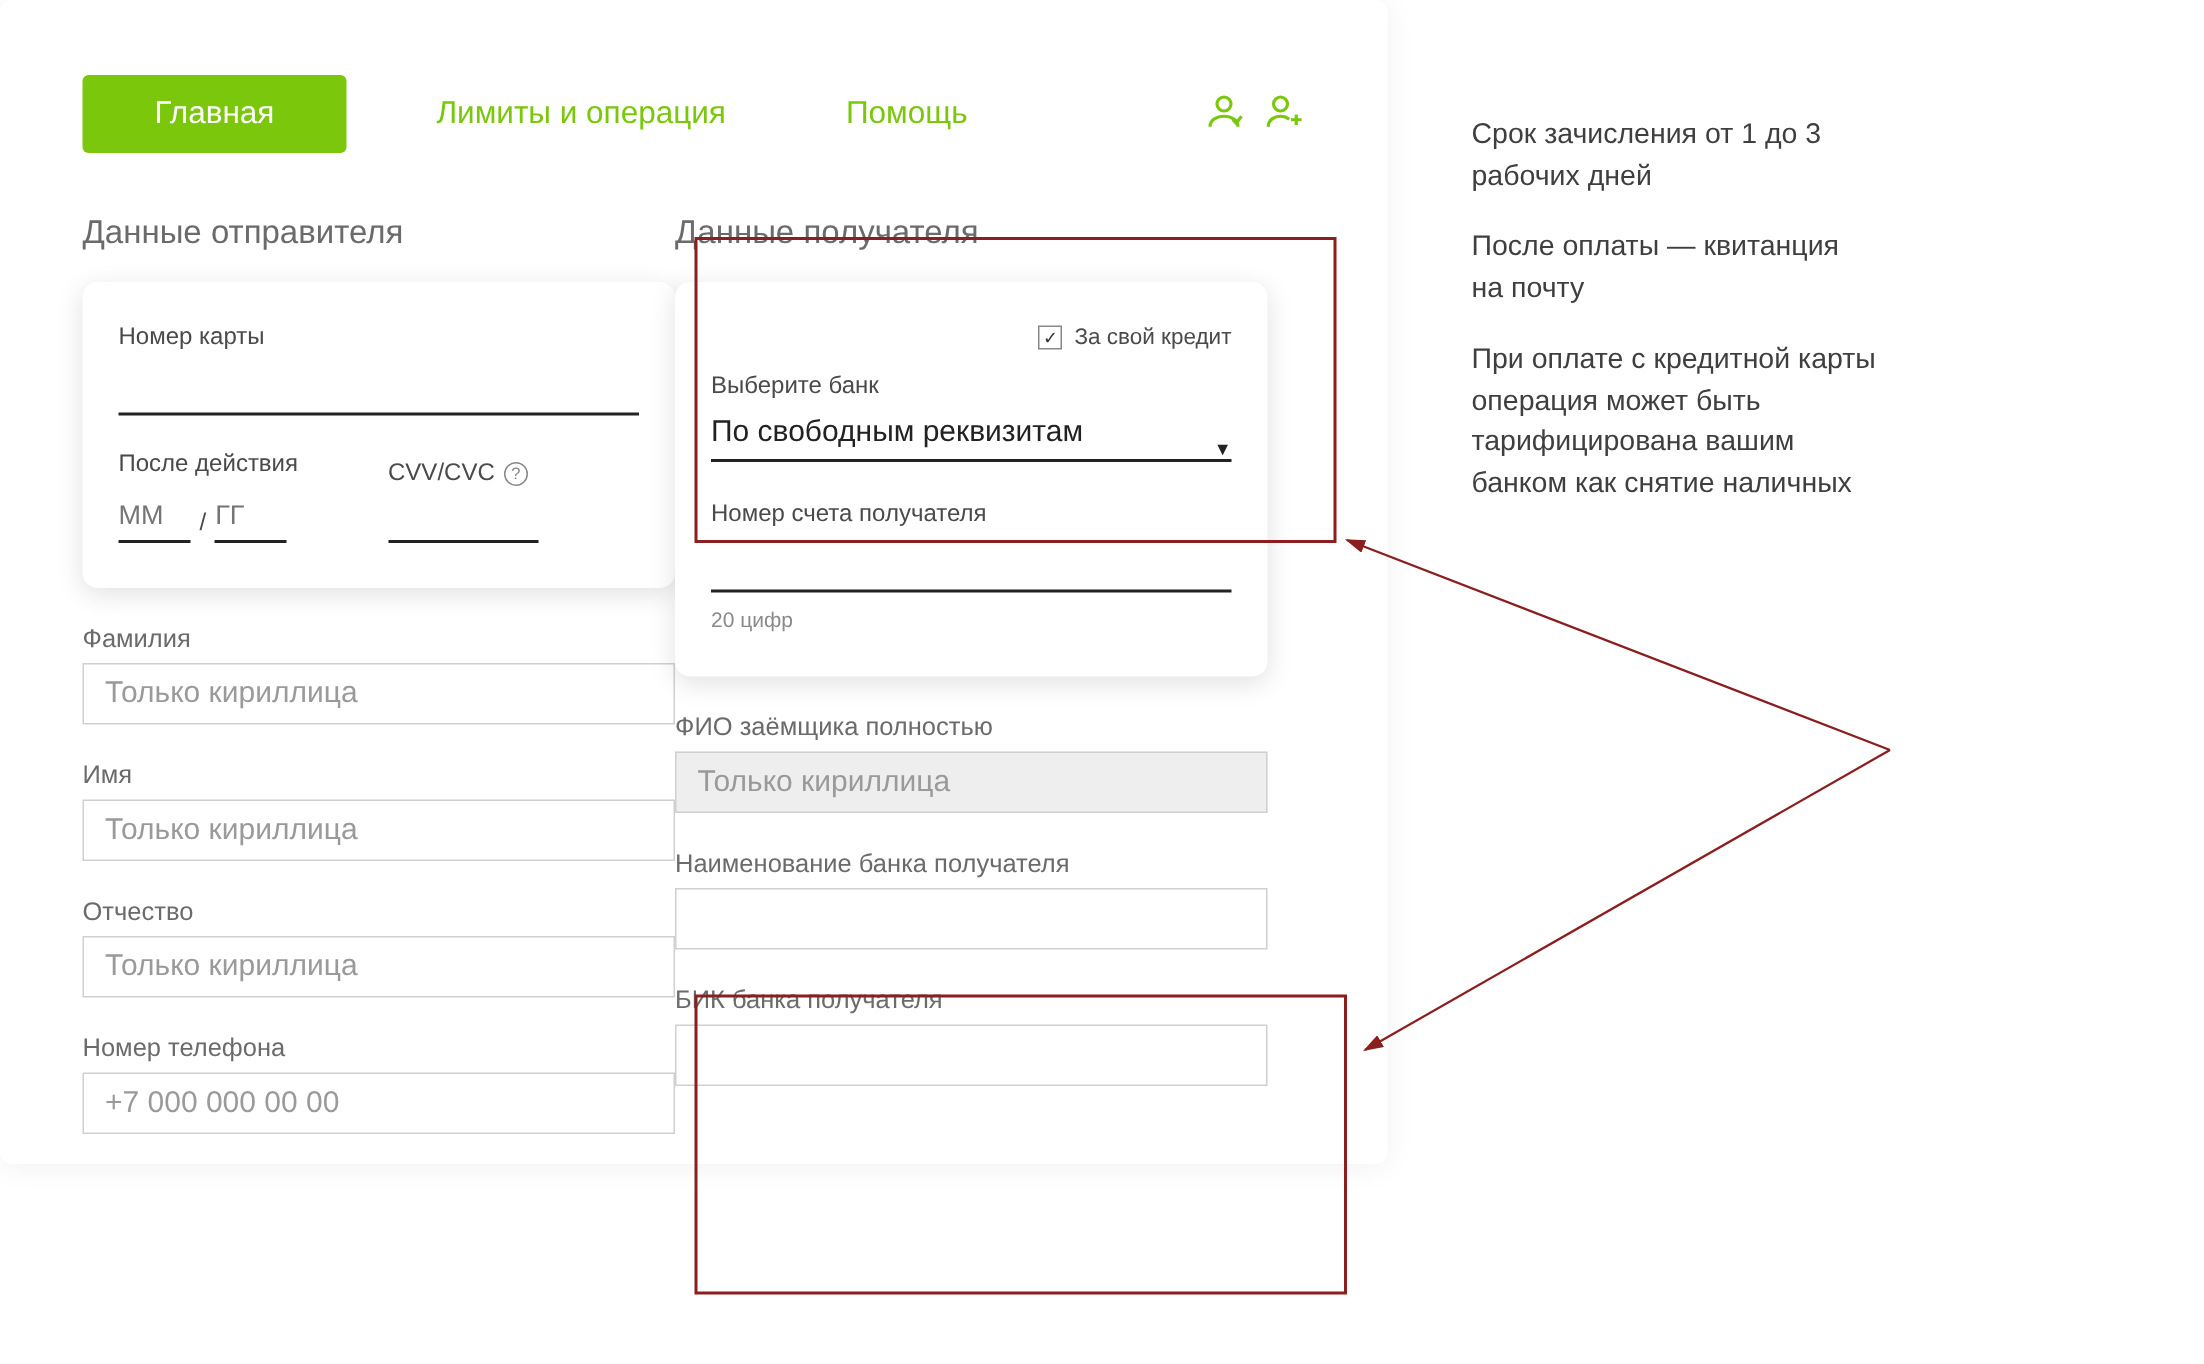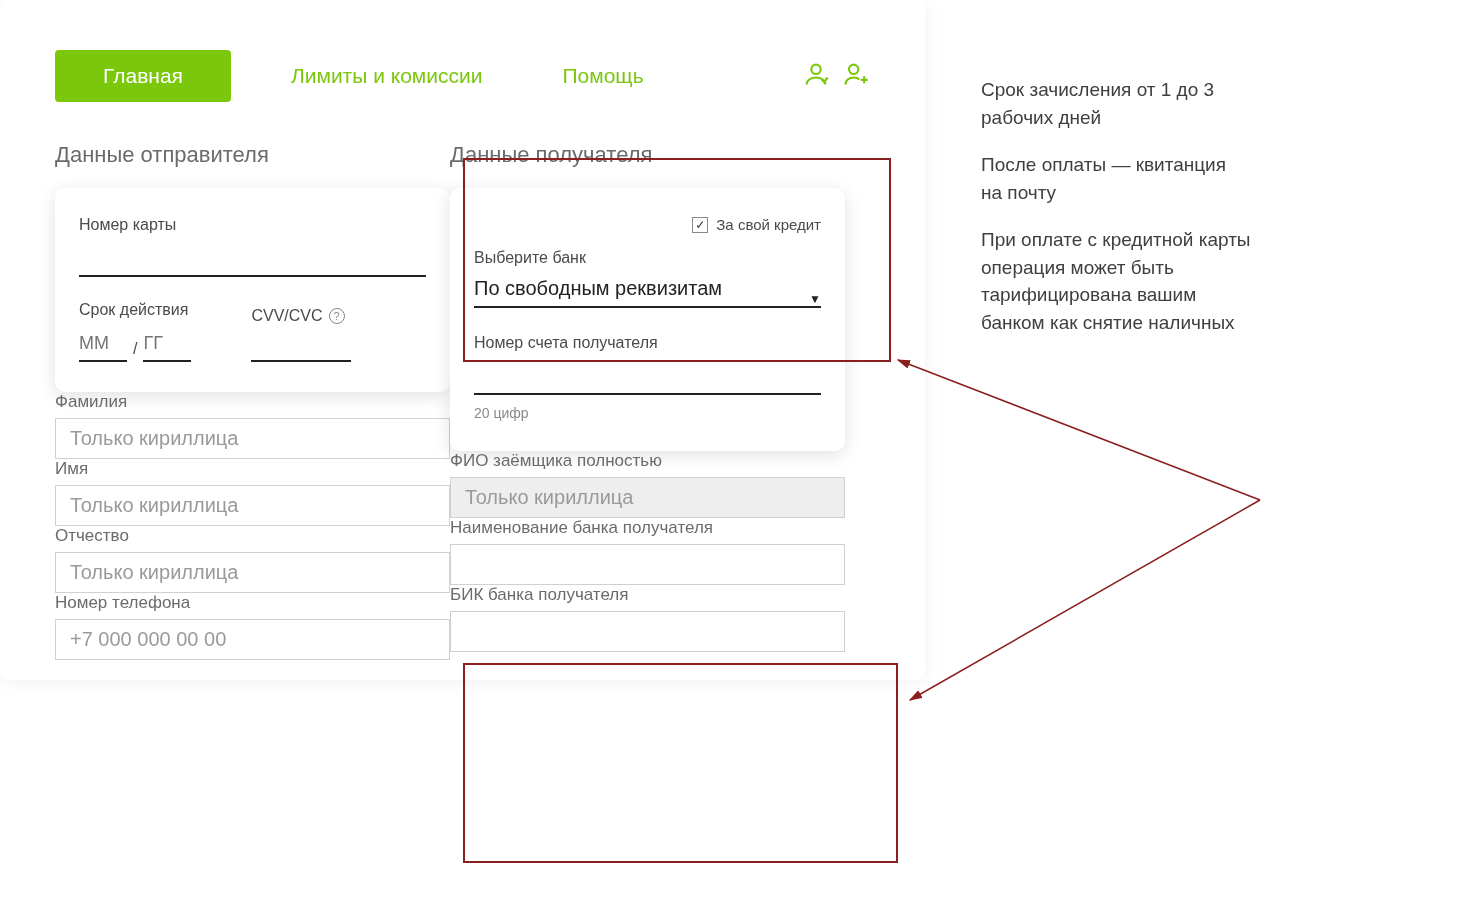--- a/index.html
+++ b/index.html
@@ -27,21 +27,21 @@
   .uline-input.short { width: 48px; text-align: left; }
 
   .expiry-row { display: flex; align-items: flex-end; margin-top: 24px; gap: 60px; }
   .expiry-group .label { color:#4a4a4a; font-size:16px; margin-bottom:10px; }
   .expiry-inputs { display:flex; align-items:flex-end; }
   .sep { margin: 0 6px 4px 6px; color:#4a4a4a; }
   .cvv-group .label { color:#4a4a4a; font-size:16px; margin-bottom:10px; display:flex; align-items:center; gap:6px;}
   .cvv-input { border:none; border-bottom:2px solid #222; width:100px; padding:4px 0 6px 0; outline:none;}
   .help-icon { width:16px; height:16px; border:1px solid #888; border-radius:50%; color:#888; display:inline-flex; align-items:center; justify-content:center; font-size:11px; cursor:pointer;}
 
-  .field { }
+  .field { margin-top: 24px; }
   .field-label { color: #6b6b6b; font-size: 17px; margin-bottom: 6px; }
   .field-input { width: 100%; border: 1px solid #d0d0d0; font-size: 20px; padding: 8px 14px; color:#333; outline:none; background:#fff; }
   .field-input::placeholder { color: #9a9a9a; }
   .field-input.disabled { background: #eee; color:#888; }
 
   
   .check-row { display:flex; justify-content:flex-end; align-items:center; gap:8px; margin-bottom:16px;}
   .checkbox { width:16px; height:16px; border:1px solid #888; display:inline-flex; align-items:center; justify-content:center; font-size:12px; color:#333; cursor:pointer;}
   .check-label { color:#4a4a4a; font-size:15px;}
   .select-row { display:flex; align-items:flex-end; justify-content:space-between;}
@@ -63,21 +63,21 @@
   svg.overlay { position:absolute; left:0; top:0; width:1469px; height:909px; pointer-events:none; }
 </style>
 </head>
 <body>
 
 <div class="page">
   <div class="main">
 
     <div class="nav">
       <button class="nav-btn">Главная</button>
-      <span class="nav-link">Лимиты и комиссии</span>
+      <span class="nav-link">Лимиты и операция</span>
       <span class="nav-link last">Помощь</span>
       <div class="nav-icons">
         <span>
           <svg viewBox="0 0 24 24">
               <circle cx="12" cy="8" r="4"></circle>
               <path d="M4 21c0-4 4-6 8-6s8 2 8 6"></path>
               <path d="M17 17l2 2 3-4" stroke="#7ac70c"></path>
             </svg>
         </span>
         <span>
@@ -94,21 +94,21 @@
 
       <div class="col">
         <div class="section-title">Данные отправителя</div>
 
         <div class="card">
           <div class="field-inline-label">Номер карты</div>
           <input class="uline-input" style="">
 
           <div class="expiry-row">
             <div class="expiry-group">
-              <div class="label">Срок действия</div>
+              <div class="label">После действия</div>
               <div class="expiry-inputs">
                 <input class="uline-input short" placeholder="ММ" style="">
                 <span class="sep">/</span>
                 <input class="uline-input short" placeholder="ГГ" style="">
               </div>
             </div>
             <div class="cvv-group">
               <div class="label">
                 <span>CVV/CVC</span>
                 <span class="help-icon">?</span>

